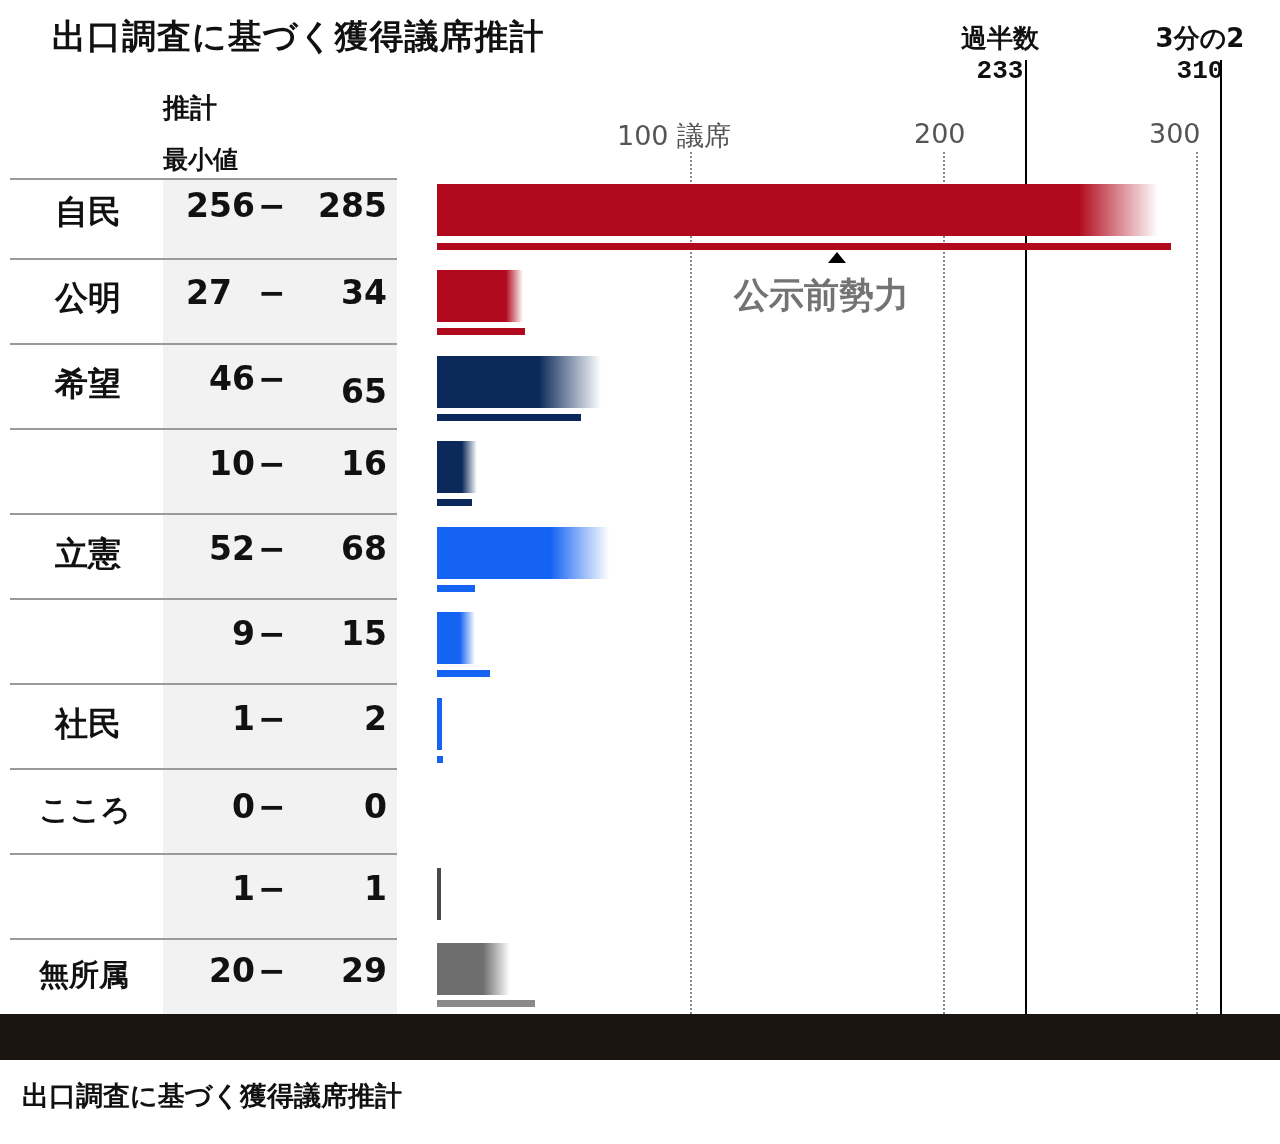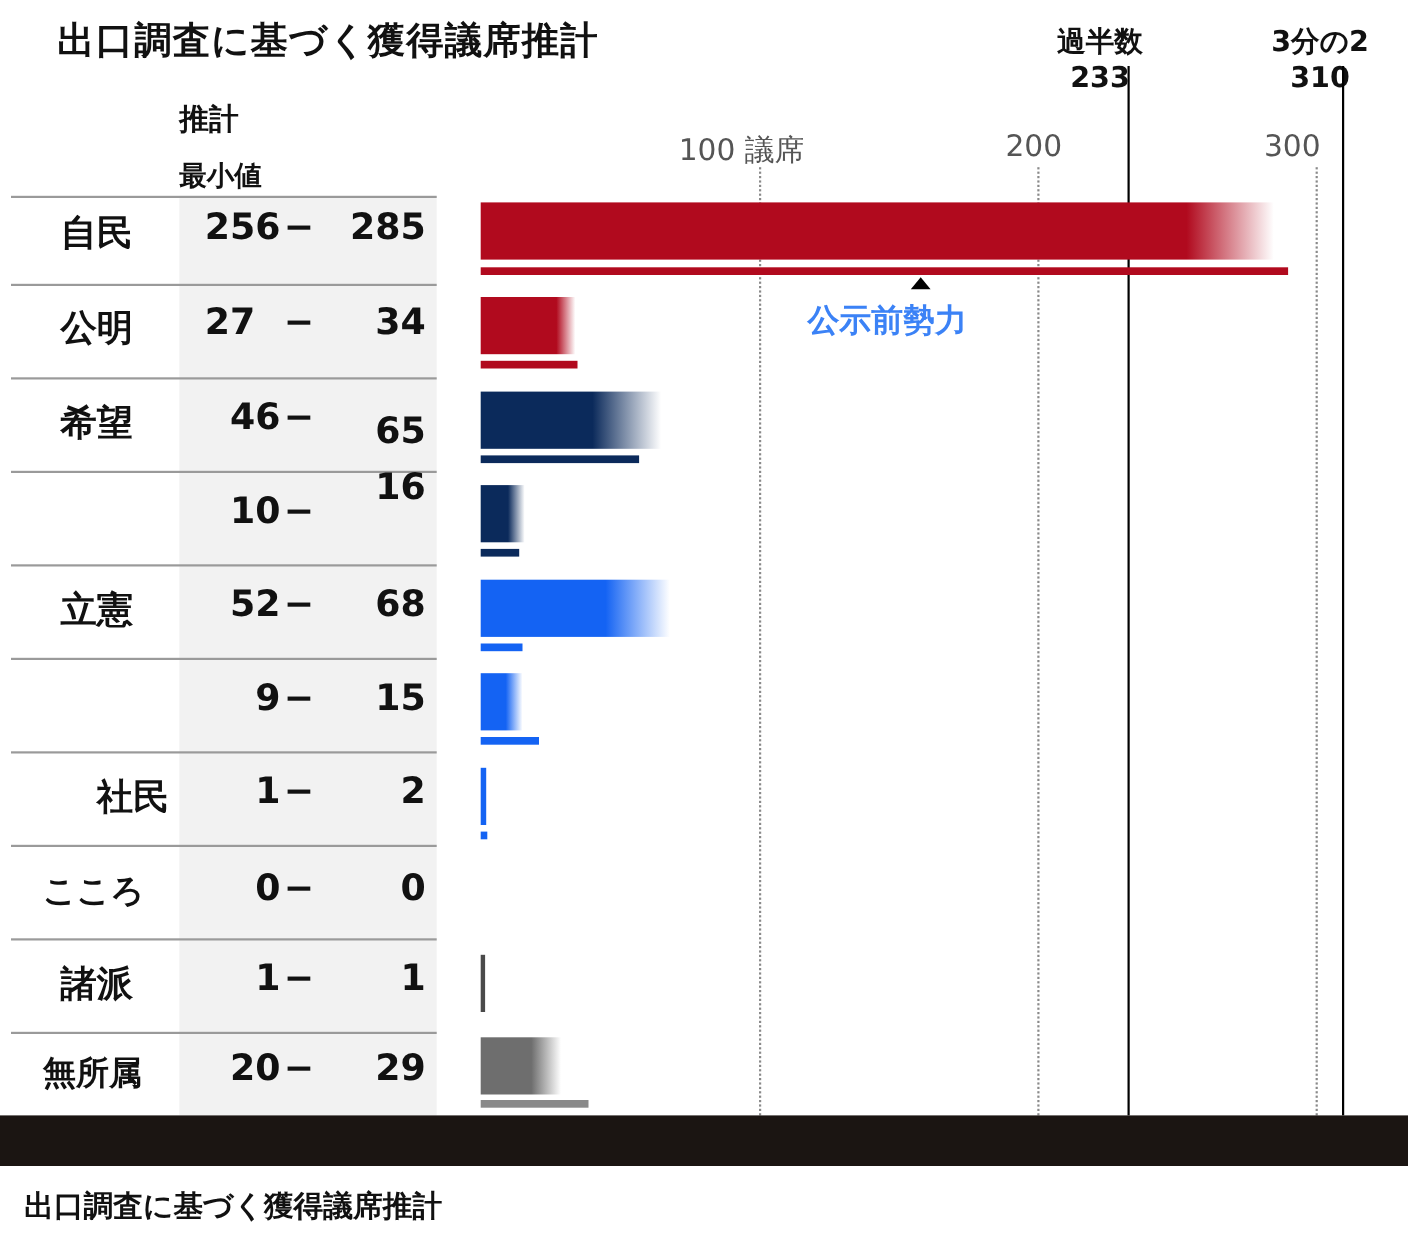--- a/index.html
+++ b/index.html
@@ -54,21 +54,21 @@
   
   .threshold-label {
     position: absolute;
     text-align: center;
     font-size: 26px;
     font-weight: bold;
     color: #111111;
     line-height: 1.25;
     white-space: nowrap;
   }
-  .threshold-label .tl-num { display: block; }
+  .threshold-label .tl-num { display: block; font-family: Liberation Mono, monospace; }
 
   
   #table-head-est {
     position: absolute;
     left: 163px;
     top: 90px;
     font-size: 27px;
     font-weight: bold;
     color: #111111;
   }
@@ -185,23 +185,23 @@
   }
   .pre-arrow {
     position: absolute;
     width: 0; height: 0;
     border-left: 9px solid transparent;
     border-right: 9px solid transparent;
     border-bottom: 11px solid #000000;
   }
   #pre-label {
     position: absolute;
-    font-size: 29px;
-    font-weight: bold;
-    color: #3b82f6;
+    font-size: 35px;
+    font-weight: bold;
+    color: #737373;
     white-space: nowrap;
   }
 
   
   #caption-bar {
     position: absolute;
     left: 0;
     top: 1014px;
     width: 1280px;
     height: 46px;
@@ -317,47 +317,46 @@
     <div class="row-sep" style="top:343px;"></div>
 
     <div class="row-party" style="top:362px;">希望</div>
     <div class="row-min" style="top:359px;">46</div>
     <div class="row-dash" style="top:359px;">−</div>
     <div class="row-max" style="top:372px;">65</div>
     <div class="row-sep" style="top:428px;"></div>
 
     <div class="row-min" style="top:444px;">10</div>
     <div class="row-dash" style="top:444px;">−</div>
-    <div class="row-max" style="top:423px;">16</div>
+    <div class="row-max" style="top:444px;">16</div>
     <div class="row-sep" style="top:513px;"></div>
 
     <div class="row-party" style="top:532px;">立憲</div>
     <div class="row-min" style="top:529px;">52</div>
     <div class="row-dash" style="top:529px;">−</div>
     <div class="row-max" style="top:529px;">68</div>
     <div class="row-sep" style="top:598px;"></div>
 
     <div class="row-min" style="top:614px;">9</div>
     <div class="row-dash" style="top:614px;">−</div>
     <div class="row-max" style="top:614px;">15</div>
     <div class="row-sep" style="top:683px;"></div>
 
-    <div class="row-party" style="top:702px;text-align:right;">社民</div>
+    <div class="row-party" style="top:702px;">社民</div>
     <div class="row-min" style="top:699px;">1</div>
     <div class="row-dash" style="top:699px;">−</div>
     <div class="row-max" style="top:699px;">2</div>
     <div class="row-sep" style="top:768px;"></div>
 
     <div class="row-party small" style="top:790px; left:10px; width:150px;">こころ</div>
     <div class="row-min" style="top:787px;">0</div>
     <div class="row-dash" style="top:787px;">−</div>
     <div class="row-max" style="top:787px;">0</div>
     <div class="row-sep" style="top:853px;"></div>
 
-    <div class="row-party" style="top:872px;">諸派</div>
     <div class="row-min" style="top:869px;">1</div>
     <div class="row-dash" style="top:869px;">−</div>
     <div class="row-max" style="top:869px;">1</div>
     <div class="row-sep" style="top:938px;"></div>
 
     <div class="row-party small" style="top:955px; left:8px; width:152px;">無所属</div>
     <div class="row-min" style="top:951px;">20</div>
     <div class="row-dash" style="top:951px;">−</div>
     <div class="row-max" style="top:951px;">29</div>
 

